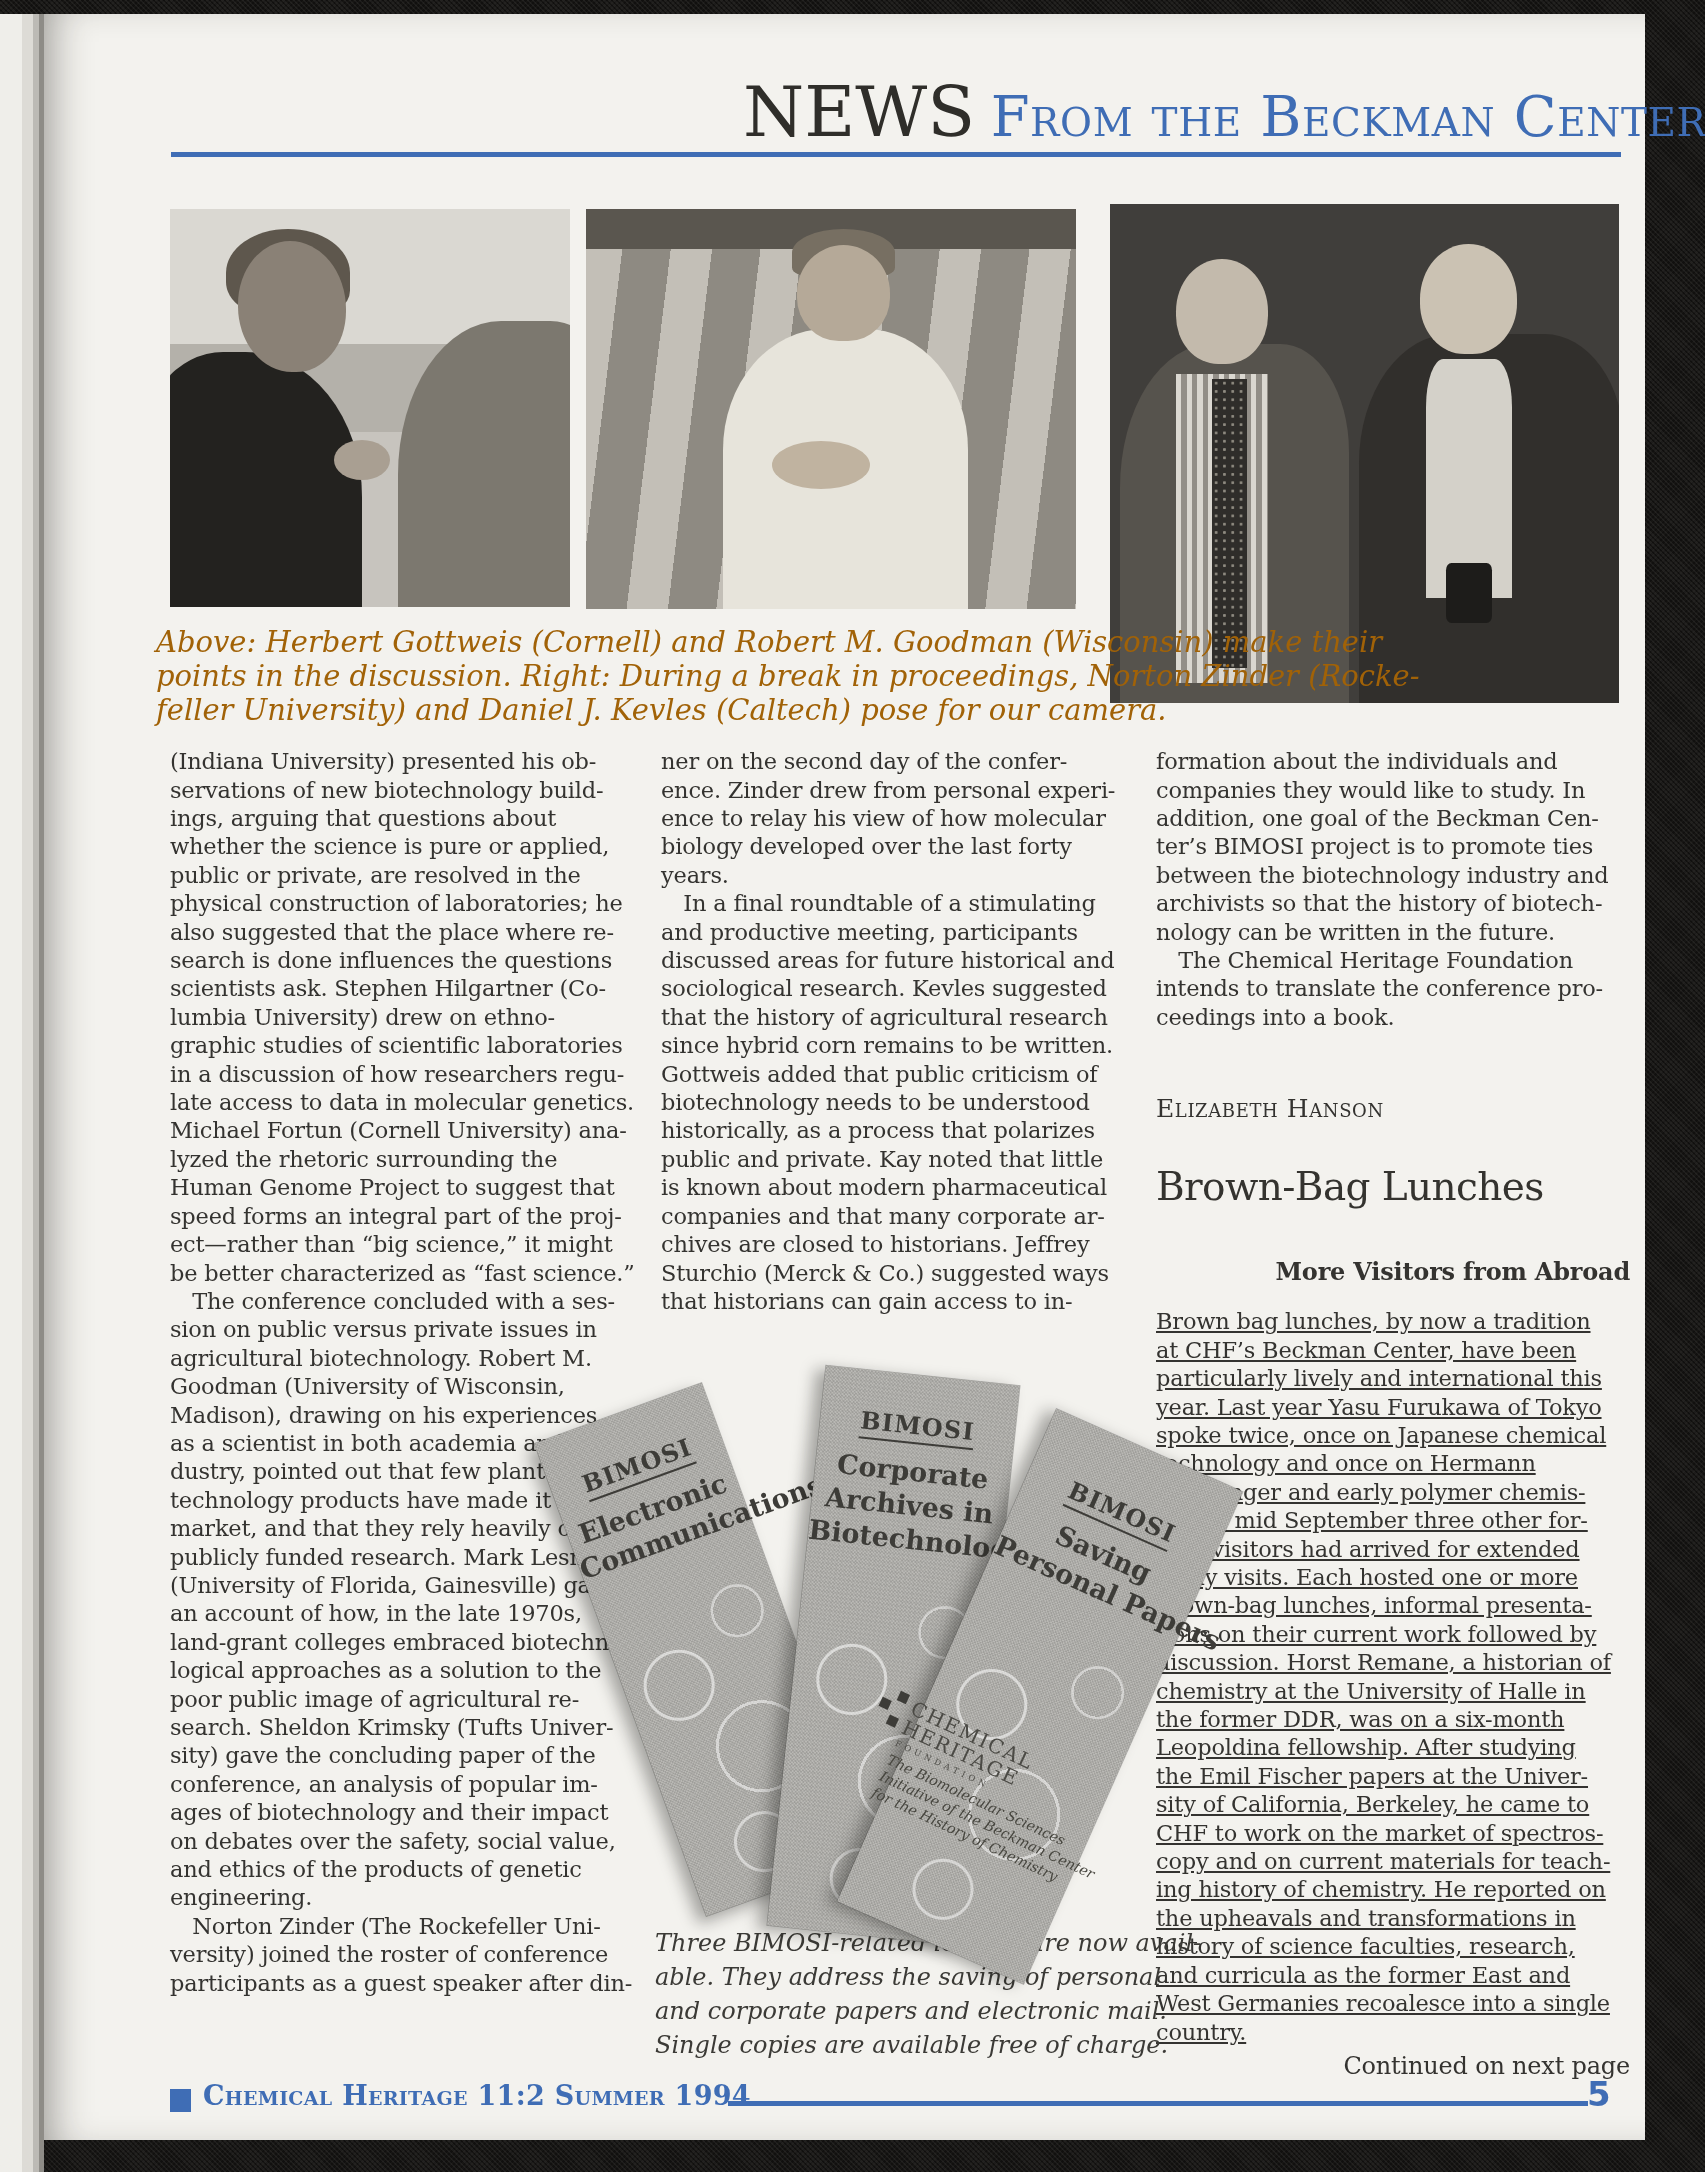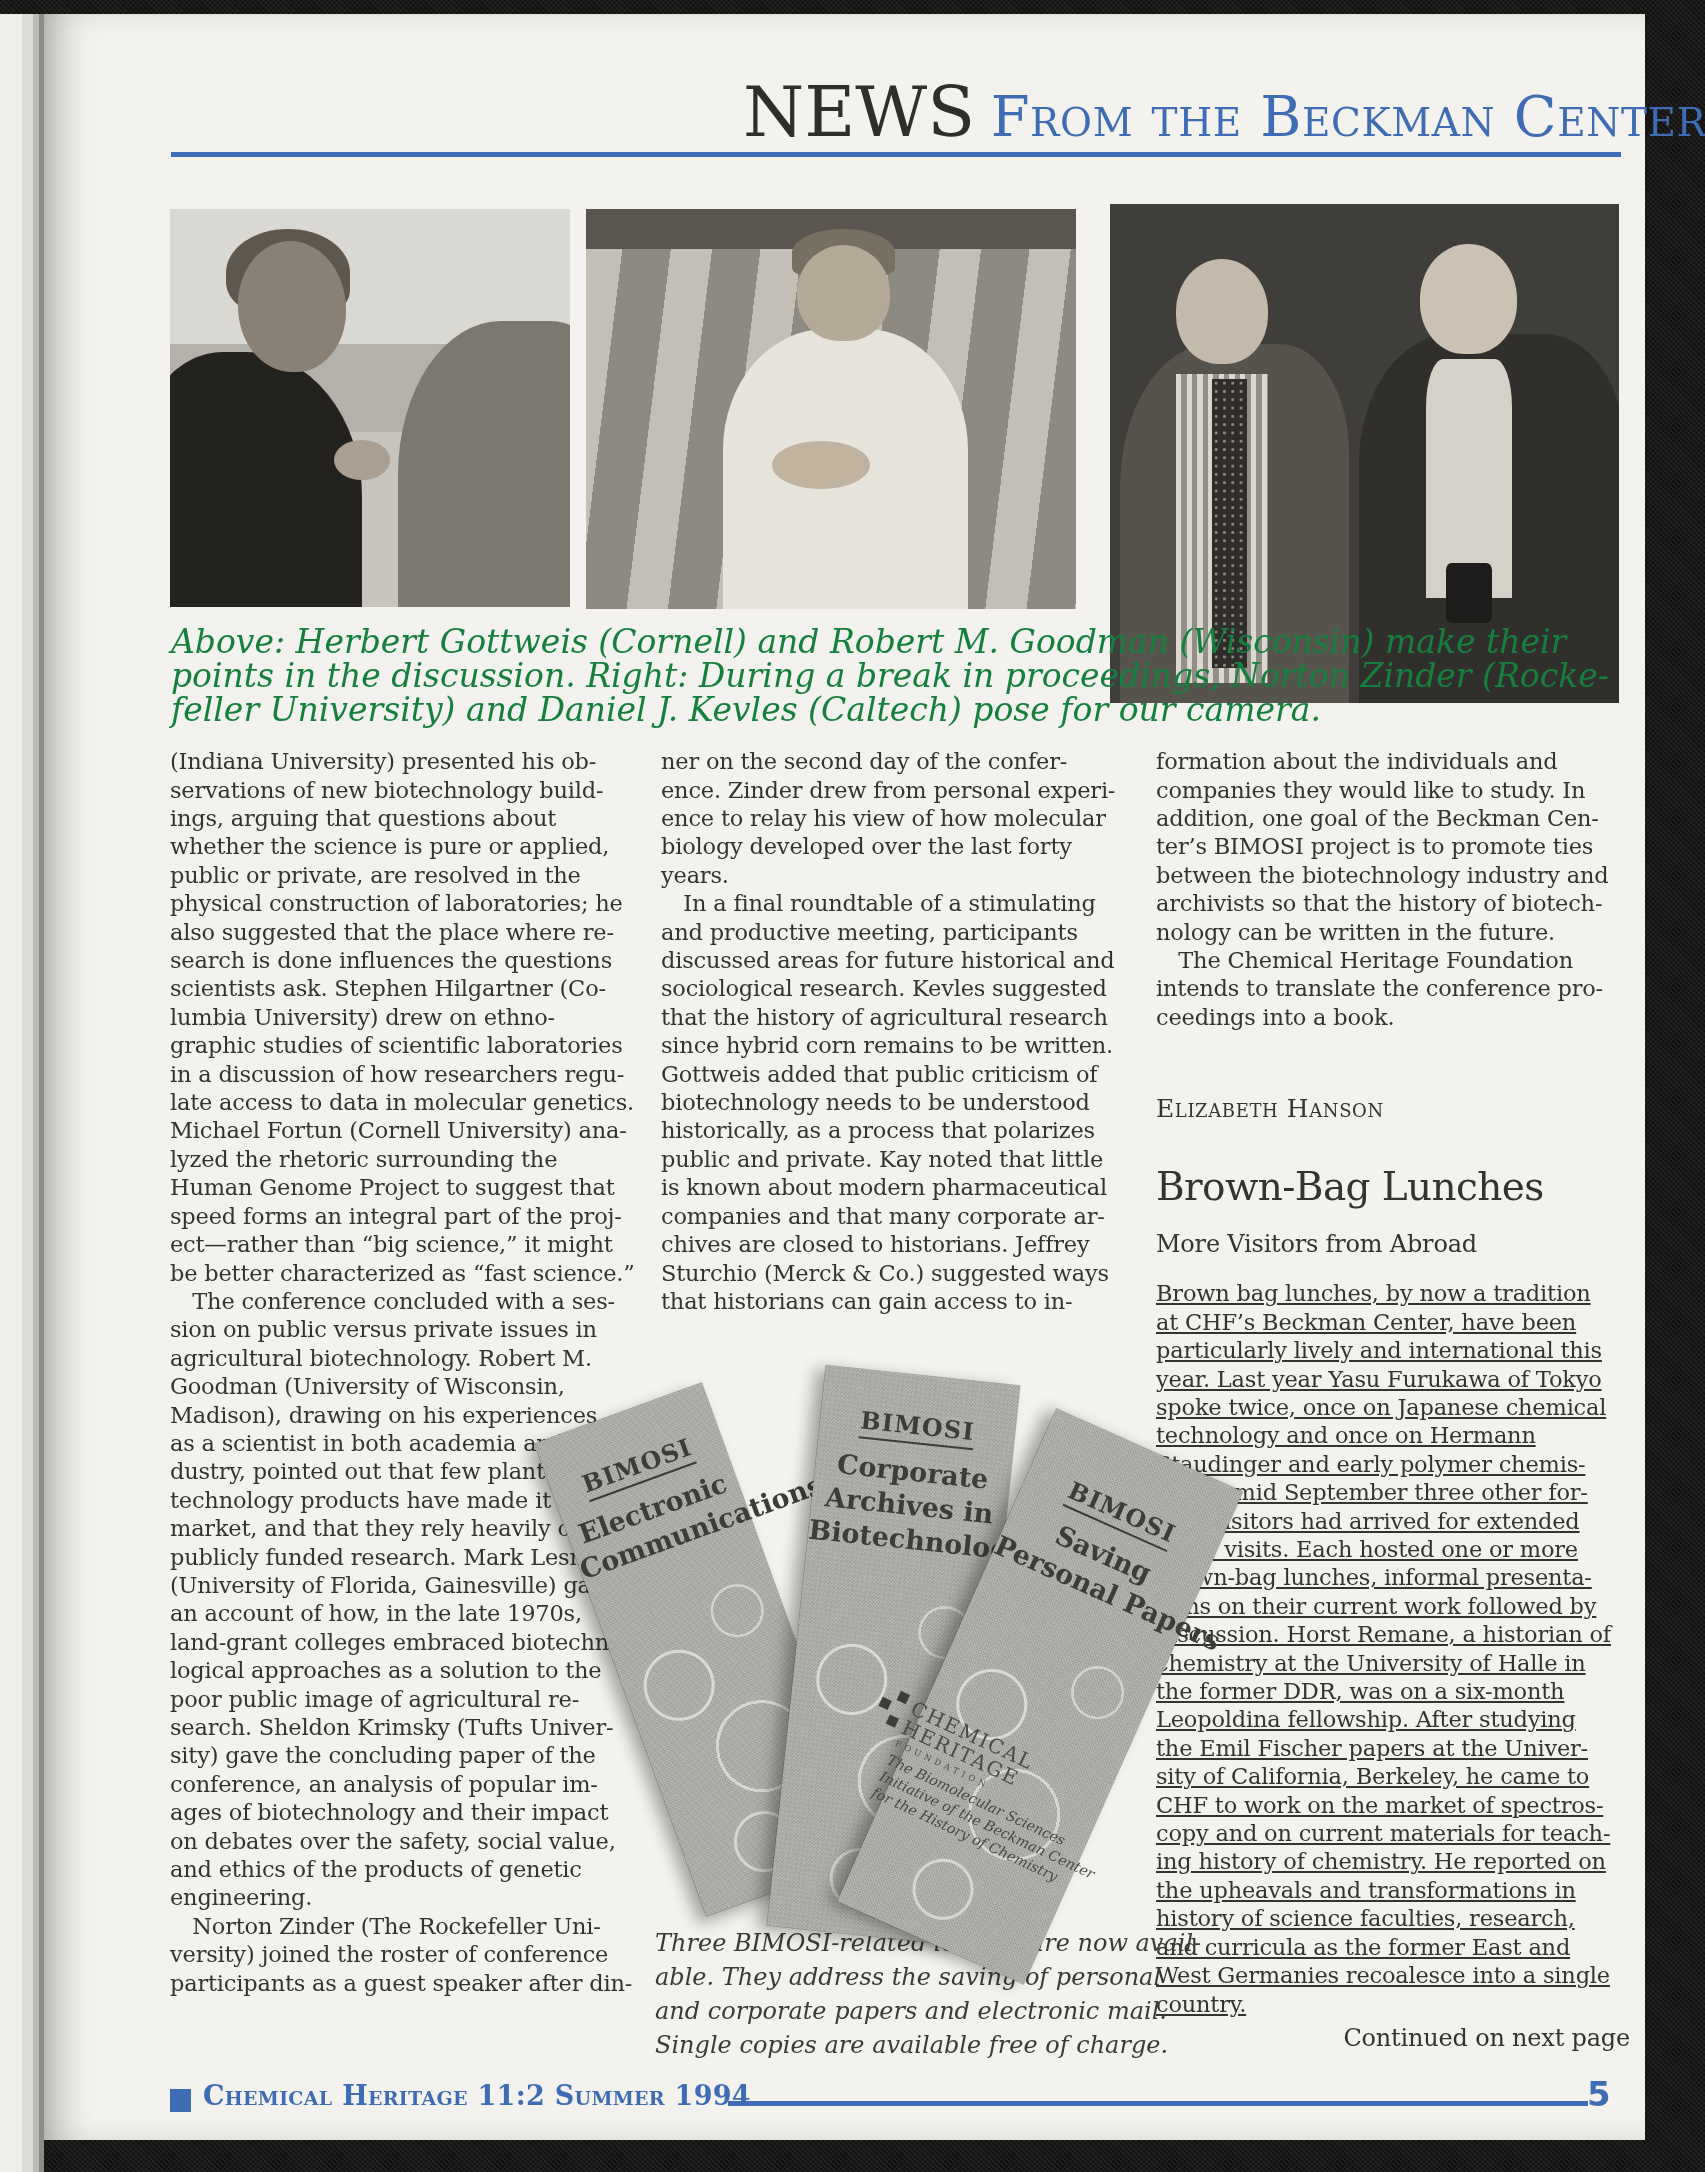--- a/index.html
+++ b/index.html
@@ -50,30 +50,30 @@
     background:repeating-linear-gradient(90deg,#dbd8d1 0 5.3px,#938f88 5.3px 10.7px);}
   .p3-tie{left:20%;top:35%;width:7%;height:58%;
     background:radial-gradient(circle, #8d897f 0 1.2px, transparent 1.8px) 0 0/8.3px 8.3px #2f2d2a;}
   .p3-head1{left:13%;top:11%;width:18%;height:21%;background:#c3baac;border-radius:50% 50% 46% 46%;}
   .p3-body2{left:49%;top:26%;width:52%;height:74%;background:#312f2c;border-radius:35% 30% 0 0;}
   .p3-shirt2{left:62%;top:31%;width:17%;height:48%;background:#d4d1c9;border-radius:20% 20% 0 0;}
   .p3-head2{left:61%;top:8%;width:19%;height:22%;background:#cbc2b3;border-radius:50% 50% 46% 46%;}
   .p3-glass{left:66%;top:72%;width:9%;height:12%;background:#1d1c1a;border-radius:12%;}
   
   .tline{white-space:pre;}
-  .photo-caption{position:absolute;left:127px;top:611px;width:924px;
-    font-style:italic;font-size:33px;line-height:34px;color:#15803d;}
+  .photo-caption{position:absolute;left:112px;top:611px;width:924px;
+    font-style:italic;font-size:29px;line-height:34px;color:#a16207;}
   .col{position:absolute;top:733px;width:474px;font-size:22.5px;line-height:28.4px;
     color:#343330;letter-spacing:-0.2px;}
   .col1{left:126px;}
   .col2{left:617px;}
   .col3{left:1112px;}
   .byline{margin-top:64px;height:28.4px;font-variant:small-caps;font-size:25px;letter-spacing:0.6px;}
   .h2{margin-top:41px;font-size:39px;line-height:43px;color:#34332f;letter-spacing:-0.6px;}
-  .h3{margin-top:22px;font-size:24px;font-weight:normal;}
+  .h3{margin-top:50px;font-size:24px;font-weight:bold;text-align:right;}
   .body2{margin-top:21.3px;text-decoration:underline;}
   .continued{margin-top:6px;text-align:right;font-size:24px;}
   
   .leaflets{position:absolute;left:577px;top:1337px;width:533px;height:563px;}
   .leaflet{position:absolute;background-color:#b9b8b4;text-align:center;color:#3d3c38;
     background-image:
       radial-gradient(circle at 30% 55%, transparent 0 32px, rgba(255,255,255,.55) 33px 35px, transparent 36px),
       radial-gradient(circle at 62% 72%, transparent 0 43px, rgba(255,255,255,.5) 43px 46px, transparent 46px),
       radial-gradient(circle at 45% 90%, transparent 0 27px, rgba(255,255,255,.5) 28px 30px, transparent 31px),
       radial-gradient(circle at 75% 45%, transparent 0 24px, rgba(255,255,255,.45) 24px 26px, transparent 27px),

